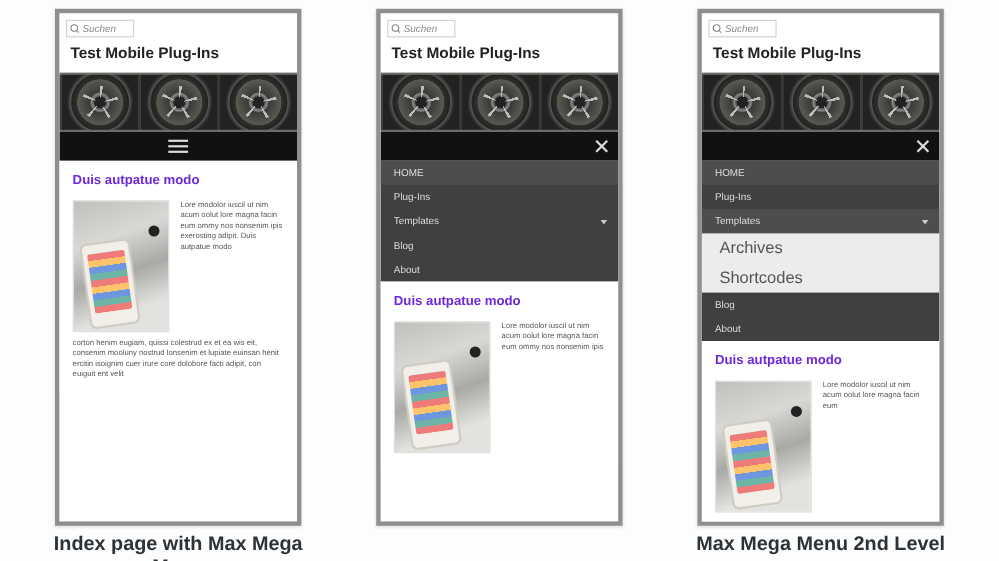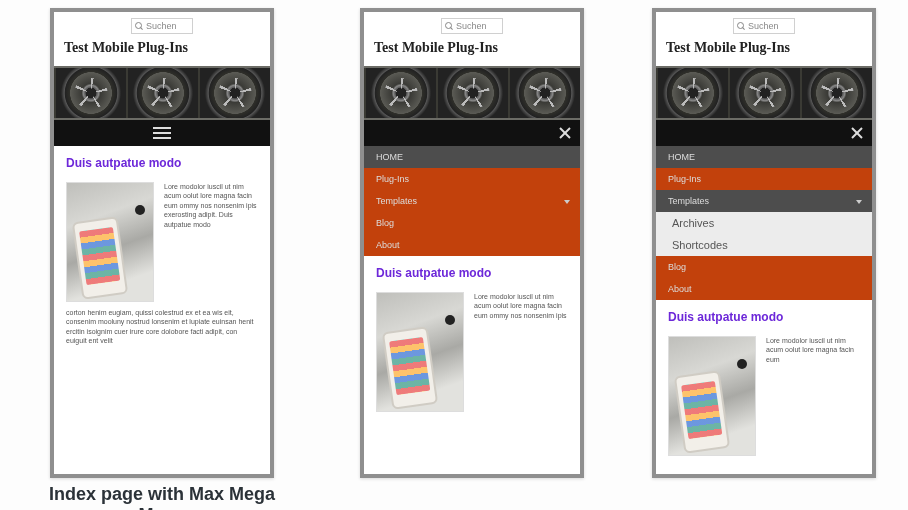--- a/index.html
+++ b/index.html
@@ -28,39 +28,39 @@
     text-align: center;
     font-weight: 700;
     font-size: 18px;
     color: #2b3238;
     margin-top: 6px;
     width: 260px;
   }
   .col { display: flex; flex-direction: column; align-items: center; }
 
   
-  .topbar { display:flex; justify-content:center; padding:6px 6px 4px 6px; }
+  .topbar { display:flex; justify-content:flex-start; padding:6px 6px 4px 6px;font-style:italic; }
   .searchbox {
     border:1px solid #d0d0d0;
     font-size:9px;
     padding:2px 4px 2px 14px;
     color:#888;
     width:62px;
     position:relative;
     background:#fff;
   }
   .searchbox::before{
     content:""; position:absolute; left:3px; top:3px;
     width:5px; height:5px; border:1px solid #888; border-radius:50%;
   }
   .searchbox::after{
     content:""; position:absolute; left:8px; top:9px;
     width:3px; height:1px; background:#888; transform:rotate(45deg);
   }
-  .site-title { font-weight:700; font-size:14px; padding:2px 10px 10px 10px; color:#222;font-family:Liberation Serif, serif; }
+  .site-title { font-weight:700; font-size:14px; padding:2px 10px 10px 10px; color:#222; }
 
   
   .banner { height:54px; background:#6c6c66; display:flex; overflow:hidden; }
   .wheel {
     flex:1 0 0; position:relative; margin:2px 0;
     background: radial-gradient(circle at 50% 50%, #222 12%, #555 13%, #888 18%, #3a3a36 22%, #5a5a54 48%, #2f2f2a 49%, #222 60%, #555 62%, #222 70%);
     border-left:2px solid #3a3a34;
   }
   .wheel::before{
     content:""; position:absolute; inset:10px; border-radius:50%;
@@ -73,28 +73,28 @@
     -webkit-mask: radial-gradient(circle, transparent 4px, #000 5px, #000 16px, transparent 17px);
             mask: radial-gradient(circle, transparent 4px, #000 5px, #000 16px, transparent 17px);
   }
 
   .menubar { background:#111; height:26px; display:flex; align-items:center; justify-content:center; position:relative; }
   .hamburger { width:18px; height:12px; display:flex; flex-direction:column; justify-content:space-between; }
   .hamburger span { height:2px; background:#ddd; }
 
   .open-bar { background:#111; display:flex; justify-content:flex-end; align-items:center; height:26px; padding:0 8px; }
 
-  .menu { background:#c2410c; font-size:9px; color:#ddd; }
+  .menu { background:#404040; font-size:9px; color:#ddd; }
   .menu .item { padding:6px 12px; border-bottom:0; position:relative; }
   .menu .item.active { background:#4d4d4d; }
   .menu .item.expand::after{
     content:""; position:absolute; right:10px; top:10px;
     width:0;height:0;border-left:3px solid transparent;border-right:3px solid transparent;border-top:4px solid #ccc;
   }
-  .submenu { background:#ececec; color:#555; font-size:11px; }
+  .submenu { background:#ececec; color:#555; font-size:15px; }
   .submenu .sitem { padding:5px 16px; }
 
   .content { padding:10px 12px; background:#fff; }
   .heading { font-weight:700; font-size:12px; color:#6d28d9; }
 
   .article { display:flex; gap:10px; margin-top:12px; }
   .photo {
     width:88px; height:120px; border:1px solid #ddd; padding:2px;
     background:linear-gradient(160deg,#bfbfbb 0%, #d8d8d4 30%, #a9a9a5 55%, #e2e2de 80%);
     position:relative; flex-shrink:0;
@@ -230,15 +230,16 @@
           <div class="article">
             <div class="photo">
               <div class="dot"></div>
                 <div class="phone-img"></div>
             </div>
             <div class="blurb">Lore modolor iuscil ut nim acum oolut lore magna facin eum</div>
           </div>
         </div>
       </div>
     </div>
+    <div class="caption">Max Mega Menu 2nd Level</div>
   </div>
 
 </div>
 
 </body></html>

